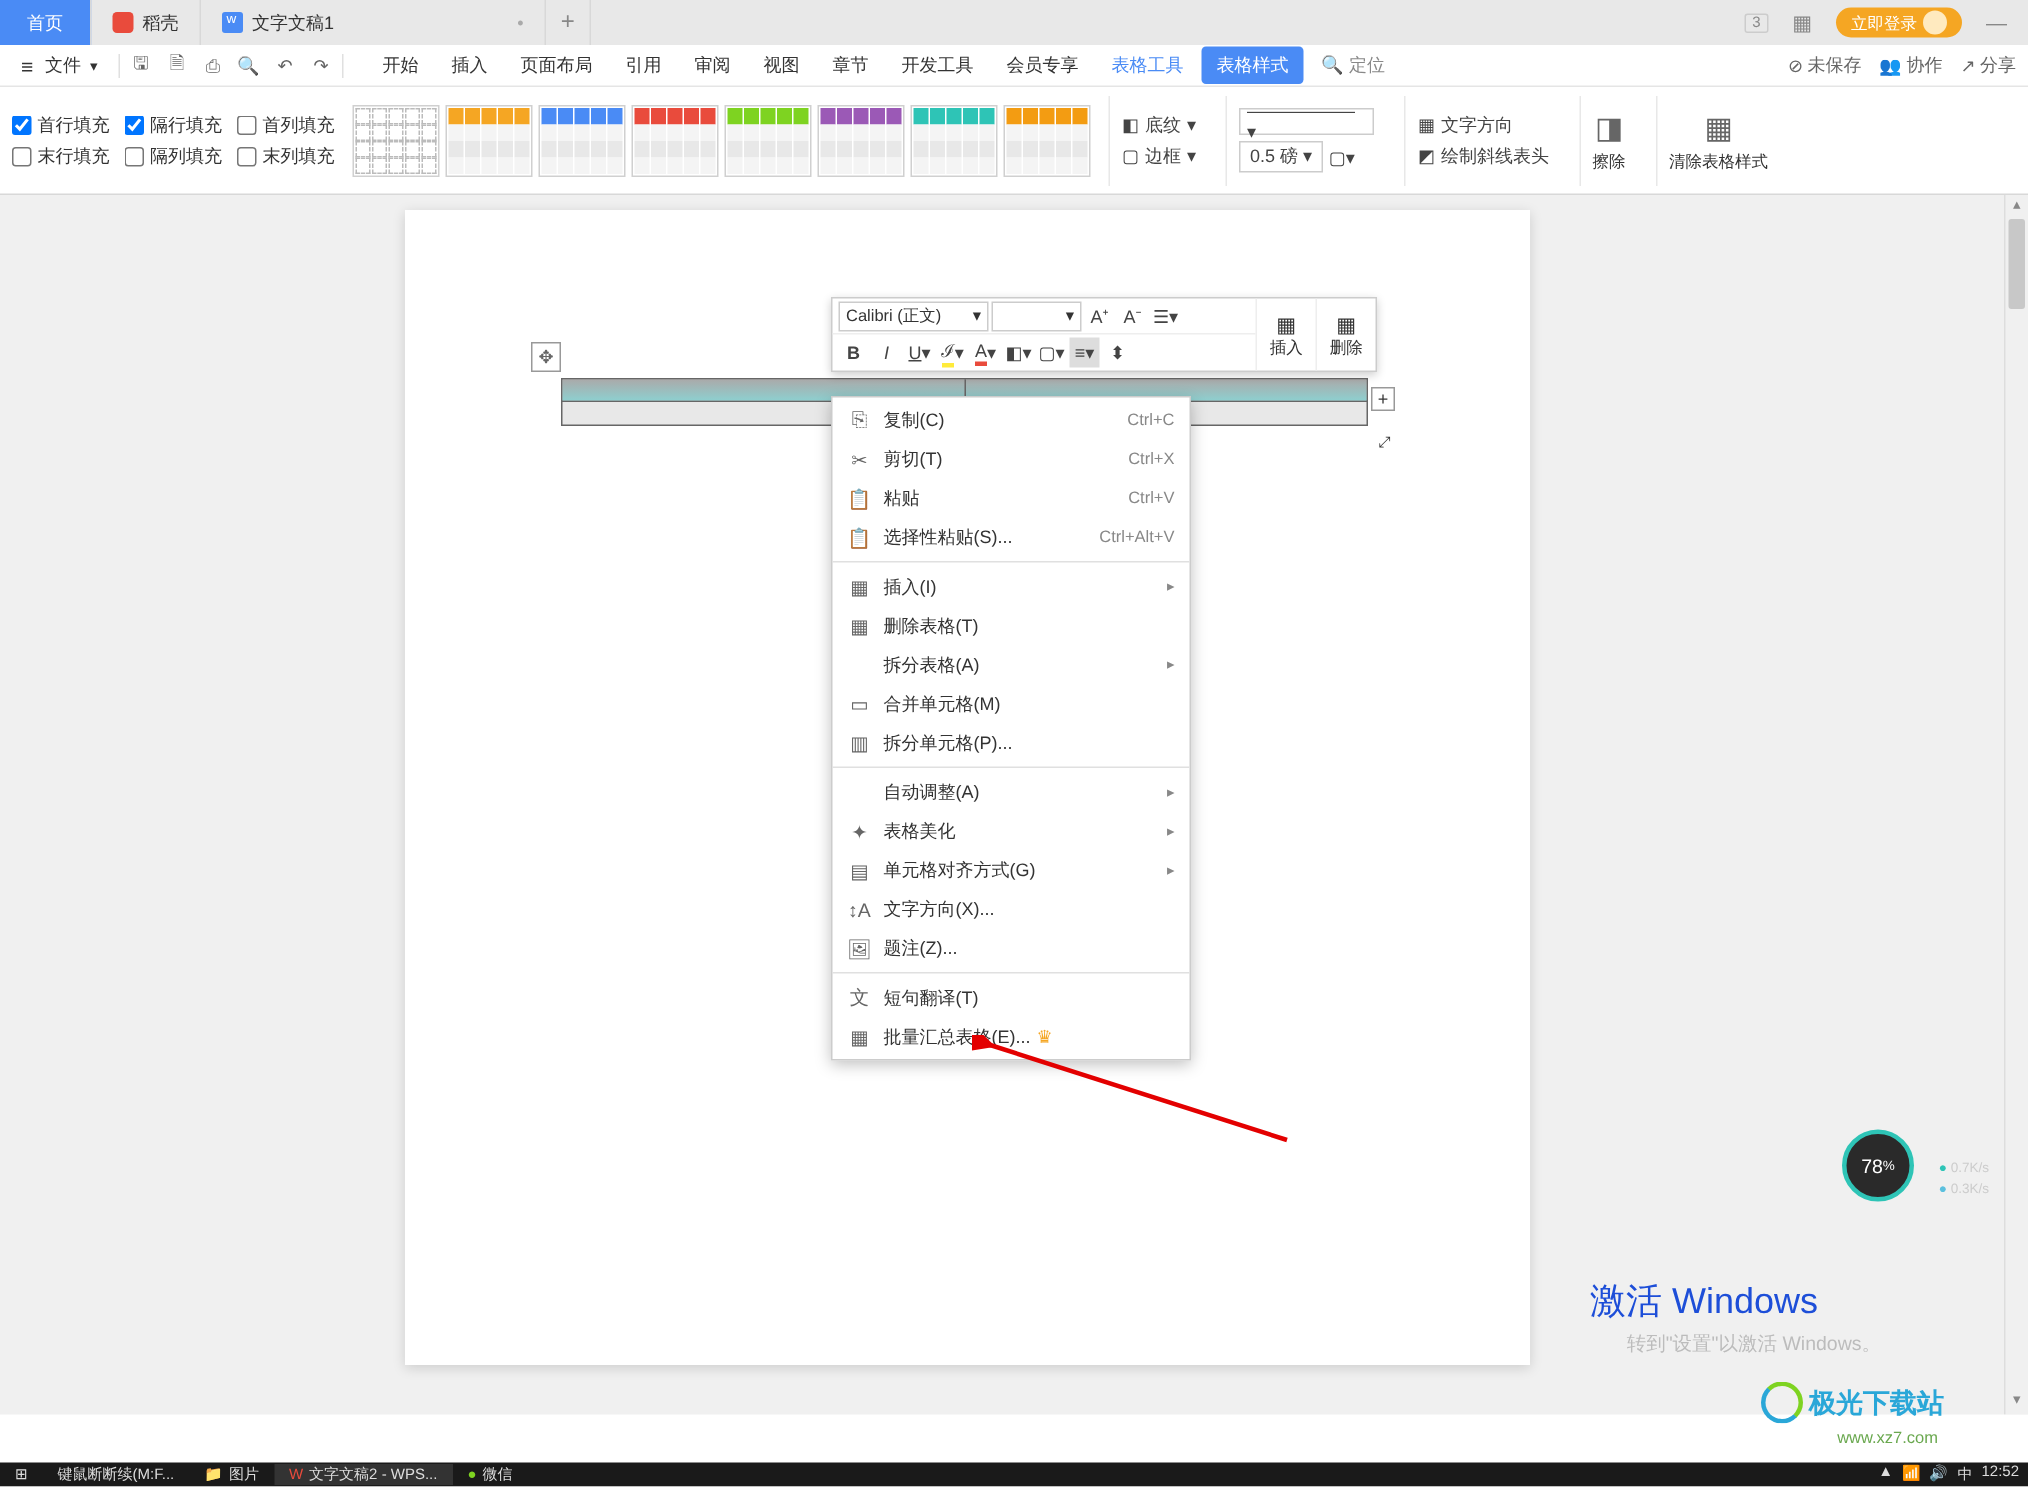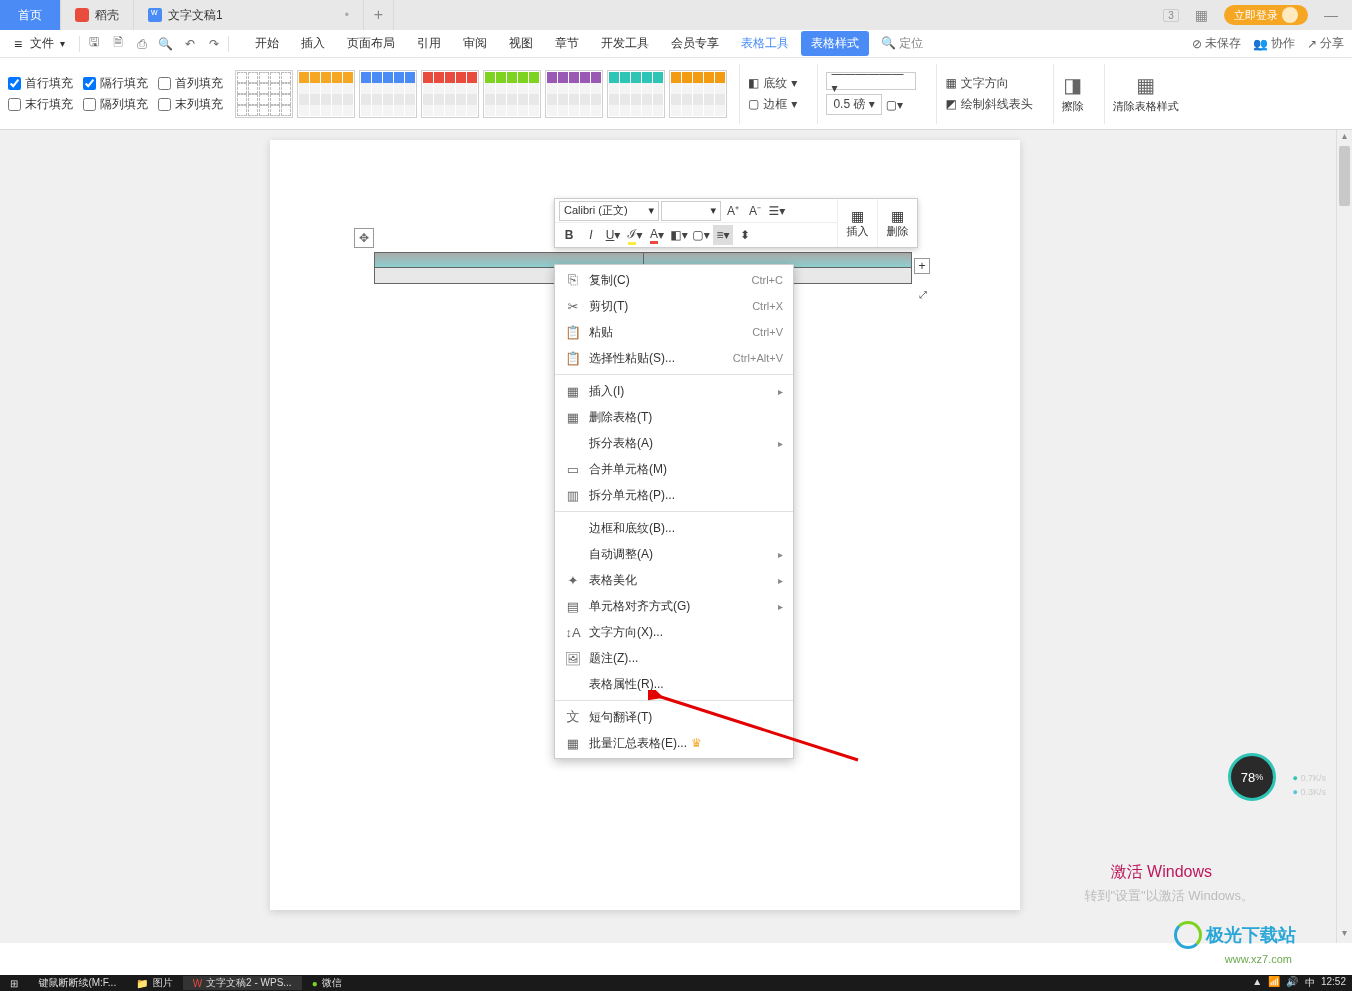--- a/index.html
+++ b/index.html
@@ -88,21 +88,21 @@
 
 
 .arrow-annot { position:absolute; left:648px; top:690px; width:220px; height:76px; pointer-events:none; }
 
 
 .vscroll { position:absolute; right:0; top:0; bottom:0; width:16px; background:#f0f0f0; border-left:1px solid #ddd; }
 .vscroll .up, .vscroll .down { height:16px; text-align:center; font-size:10px; color:#888; }
 .vscroll .thumb { position:absolute; top:16px; left:2px; right:2px; height:60px; background:#c8c8c8; border-radius:2px; }
 
 
-.wm-win { position:absolute; right:140px; bottom:108px; color:#be185d; font-size:16px; }
+.wm-win { position:absolute; right:140px; bottom:108px; color:#1d4ed8; font-size:24px; }
 .wm-win2 { position:absolute; right:98px; bottom:86px; color:#bcbcbc; font-size:13px; }
 .wm-logo { position:absolute; right:56px; bottom:42px; color:#2aa7d8; font-size:18px; font-weight:bold; display:flex; align-items:center; gap:4px; }
 .wm-logo .swirl { width:28px; height:28px; border:3px solid #2aa7d8; border-radius:50%; border-top-color:#7ed321; border-right-color:#7ed321; }
 .wm-site { position:absolute; right:60px; bottom:26px; color:#6aa84f; font-size:11px; }
 
 
 .gauge { position:absolute; right:76px; bottom:190px; width:48px; height:48px; border-radius:50%; background:#2a2a2a; border:3px solid #2ec4b6; display:flex; align-items:center; justify-content:center; color:#fff; font-size:13px; }
 .gauge-side { position:absolute; right:26px; bottom:194px; display:flex; flex-direction:column; gap:4px; font-size:9px; color:#ccc; }
 .gauge-side .dot-u { color:#2ec4b6; }
 .gauge-side .dot-d { color:#5bc0de; }
@@ -575,48 +575,40 @@
       <span class="ctx-ico">▭</span>
       <span class="ctx-label">合并单元格(M)</span>
     </div>
   <div class="ctx-item">
       <span class="ctx-ico">▥</span>
       <span class="ctx-label">拆分单元格(P)...</span>
     </div>
   <div class="ctx-sep"></div>
   <div class="ctx-item">
       <span class="ctx-ico"></span>
-      <span class="ctx-label">边框和底纹(B)...</span>
-    </div>
-  <div class="ctx-item">
-      <span class="ctx-ico"></span>
       <span class="ctx-label">自动调整(A)</span>
       <span class="ctx-arrow">▸</span>
     </div>
   <div class="ctx-item">
       <span class="ctx-ico">✦</span>
       <span class="ctx-label">表格美化</span>
       <span class="ctx-arrow">▸</span>
     </div>
   <div class="ctx-item">
       <span class="ctx-ico">▤</span>
       <span class="ctx-label">单元格对齐方式(G)</span>
       <span class="ctx-arrow">▸</span>
     </div>
   <div class="ctx-item">
       <span class="ctx-ico">↕A</span>
       <span class="ctx-label">文字方向(X)...</span>
     </div>
   <div class="ctx-item">
       <span class="ctx-ico">🖼</span>
       <span class="ctx-label">题注(Z)...</span>
-    </div>
-  <div class="ctx-item">
-      <span class="ctx-ico"></span>
-      <span class="ctx-label">表格属性(R)...</span>
     </div>
   <div class="ctx-sep"></div>
   <div class="ctx-item">
       <span class="ctx-ico">文</span>
       <span class="ctx-label">短句翻译(T)</span>
     </div>
   <div class="ctx-item">
       <span class="ctx-ico">▦</span>
       <span class="ctx-label"><span>批量汇总表格(E)...</span><span class="crown">♛</span></span>
     </div>

